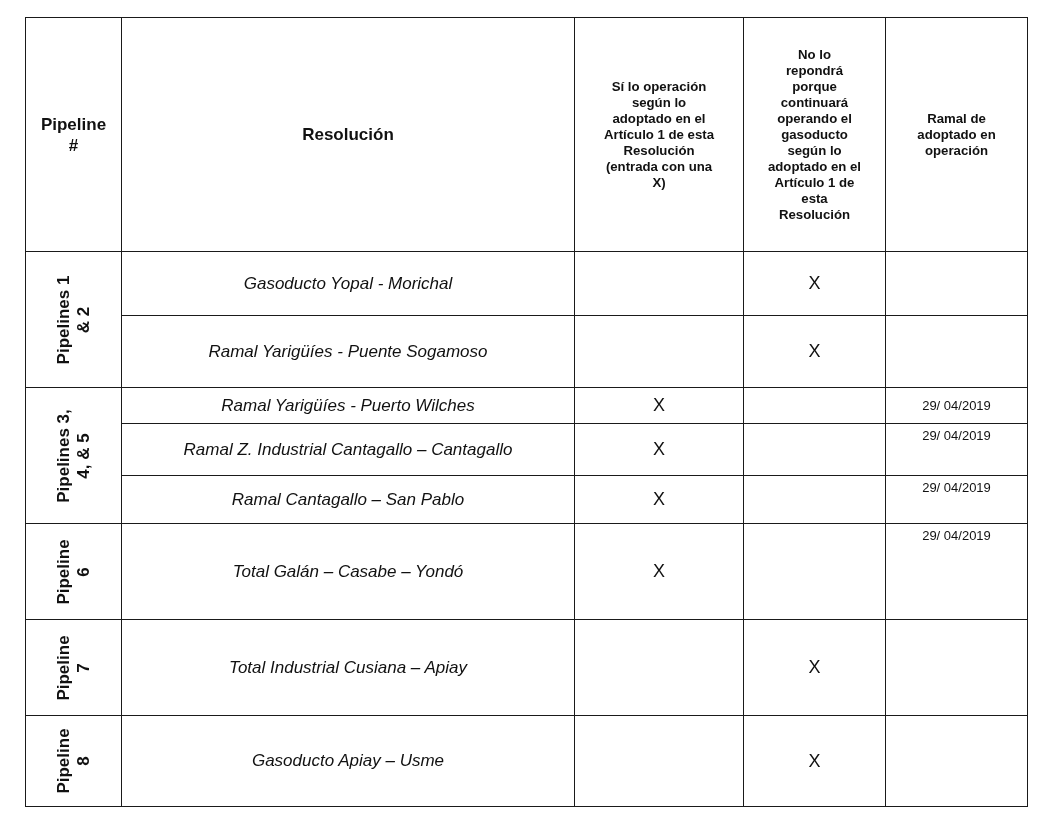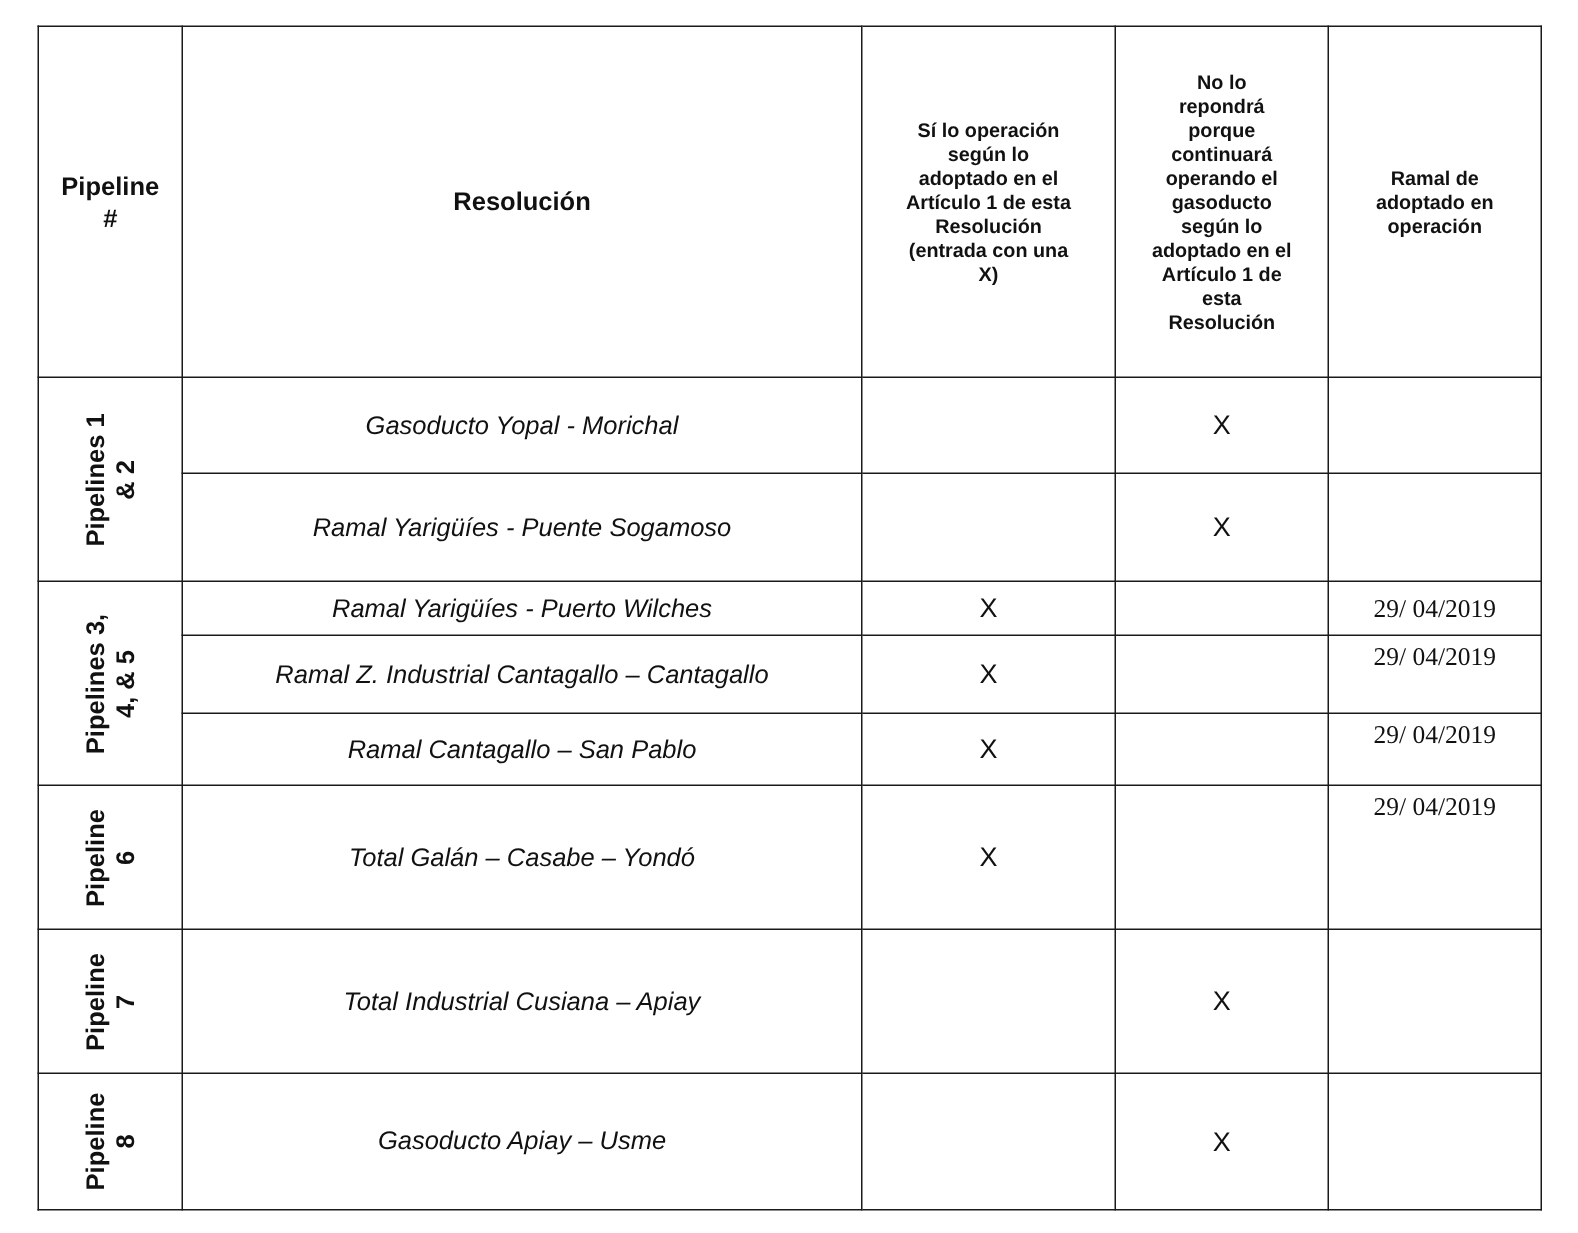--- a/index.html
+++ b/index.html
@@ -12,21 +12,21 @@
   }
   table.main td, table.main th {
     border: 1.6px solid #1a1a1a; padding: 0; text-align: center; vertical-align: middle;
   }
   th { font-weight: bold; }
   th.h-pipe { font-size: 17px; line-height: 21px; }
   th.h-desc { font-size: 17px; }
   th.h-small { font-size: 13.2px; line-height: 16px; padding: 0 4px; }
   td.desc { font-size: 17px; font-style: italic; }
   td.mark { font-size: 18px; }
-  td.date { font-size: 17px; padding-right: 4px; font-family: Liberation Serif, serif; }
+  td.date { font-size: 13px; padding-right: 4px; }
   td.date.top { vertical-align: top; padding-top: 4px; }
   td.group { position: relative; }
   .vlabel {
     position: absolute; left: 50%; top: 50%;
     transform: translate(-50%, -50%) rotate(-90deg);
     white-space: nowrap; font-weight: bold; font-size: 17px; line-height: 20px; text-align: center;
   }
   .vlabel span { display: block; }
 </style>
 </head>

